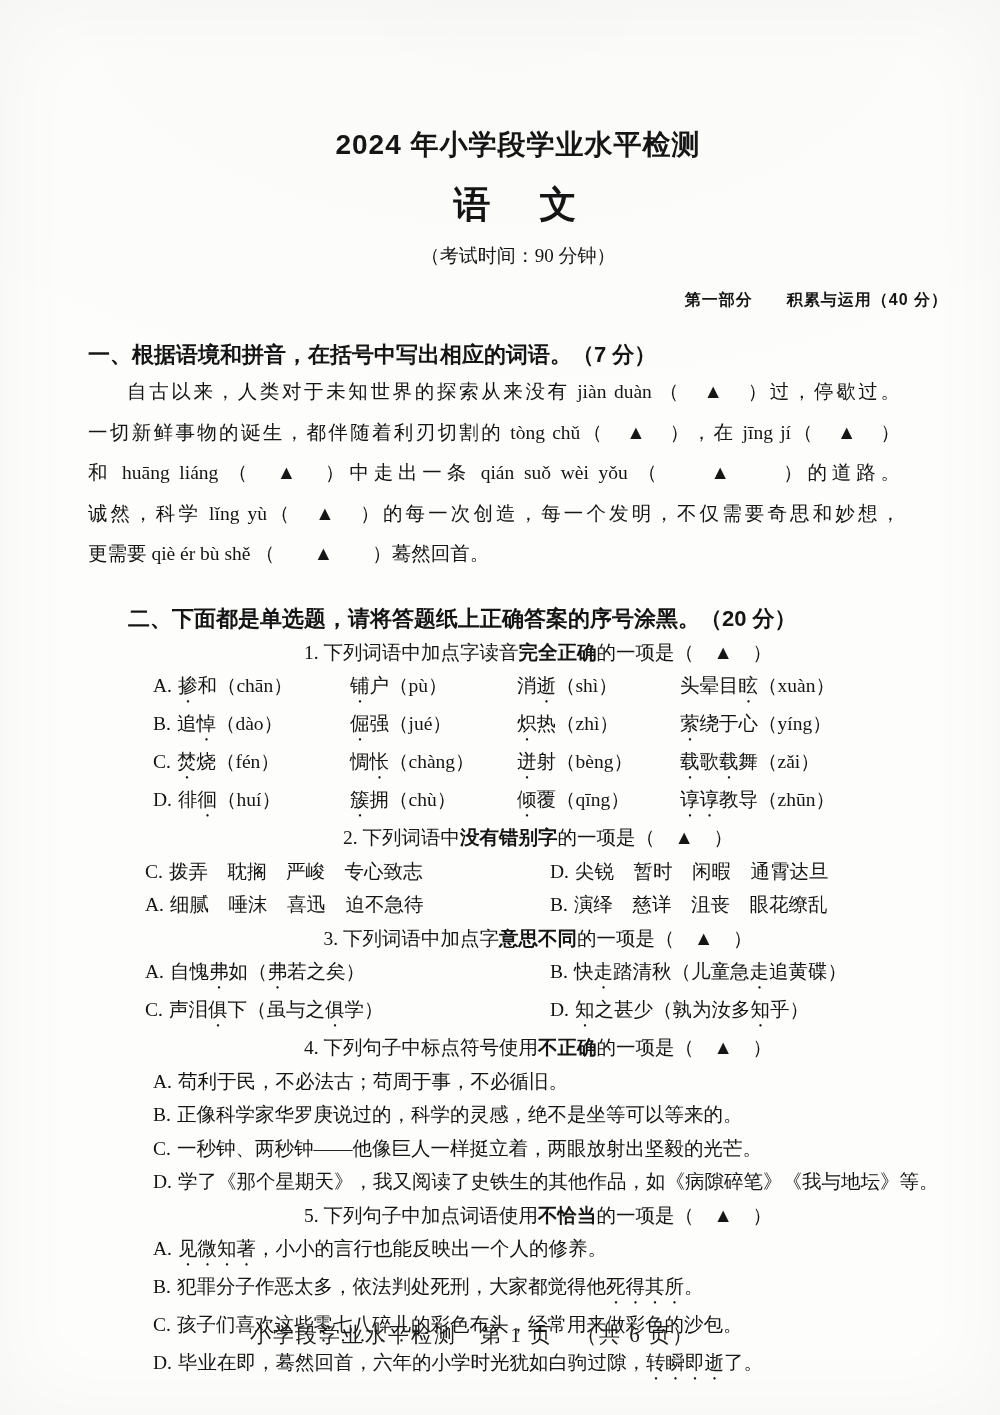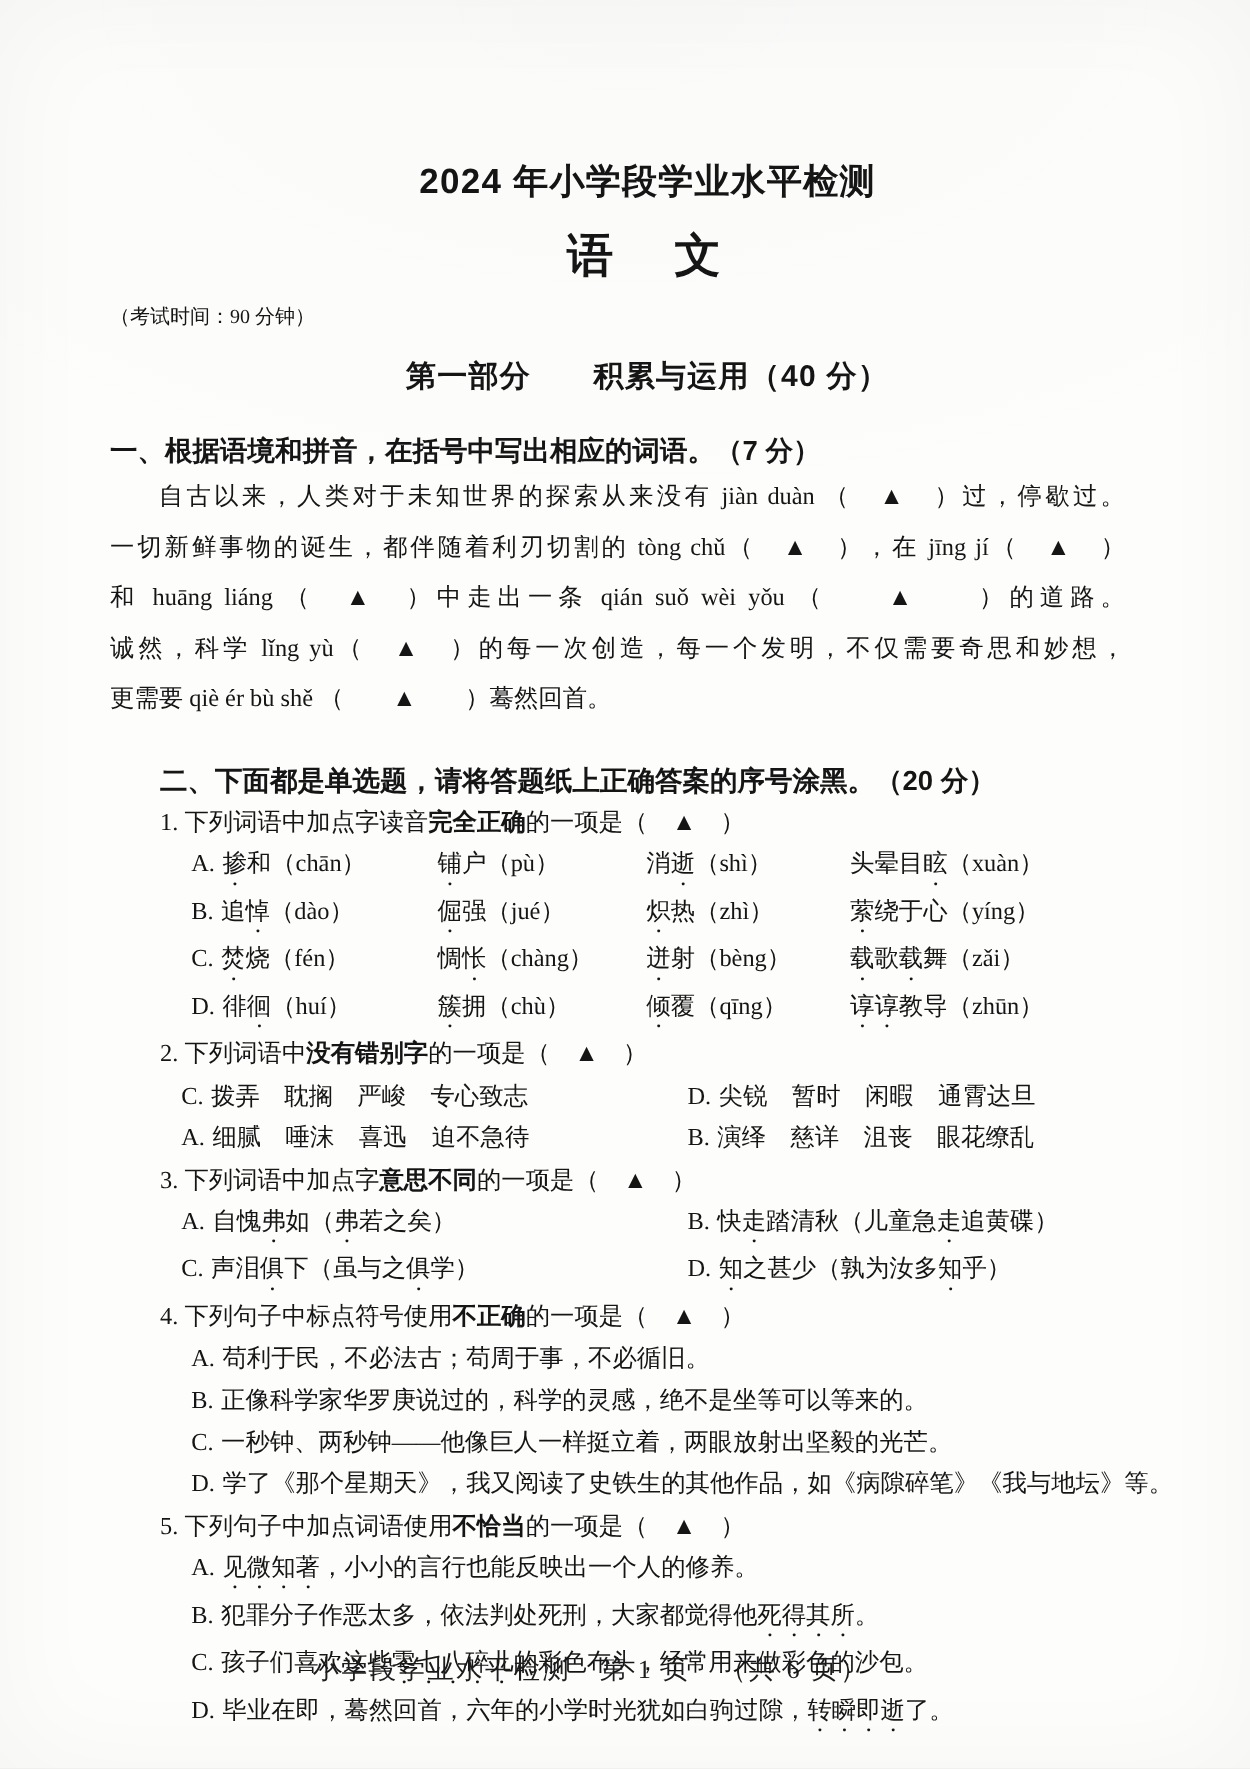--- a/index.html
+++ b/index.html
@@ -15,32 +15,32 @@
     color: #151515;
     font-family: "Liberation Serif", "DejaVu Serif", serif;
     overflow: hidden;
     box-sizing: border-box;
     padding: 0 52px 0 88px;
   }
   .hd { font-family: "Liberation Sans", "DejaVu Sans", sans-serif; font-weight: 700; }
 
   .title      { margin: 126px 0 0; text-align: center; font-size: 28px; letter-spacing: 1px; }
   .subject    { margin-top: 16px; text-align: center; font-size: 37px; letter-spacing: 6px; }
-  .time-note  { margin-top: 13px; text-align: left; font-size: 16px; }
-  .part-head  { margin-top: 21px; text-align: center; font-size: 24px; letter-spacing: 1px; }
+  .time-note  { margin-top: 13px; text-align: center; font-size: 19px; }
+  .part-head  { margin-top: 21px; text-align: right; font-size: 16px; letter-spacing: 1px; }
 
   .sec-head   { margin-top: 27px; font-size: 22px; line-height: 34px; }
 
   .passage    { margin-right: 48px; font-size: 19.5px; }
   .pline      { line-height: 40.5px; }
   .pline.fill { text-align: justify; text-align-last: justify; }
   .pline.ind  { text-indent: 2em; }
 
   .s2 { font-size: 19.5px; margin-left: 40px; }
-  .stem   { line-height: 33.5px; }
+  .stem   { line-height: 33.5px; text-align: center; }
   .stem b { font-family: "Liberation Sans", "DejaVu Sans", sans-serif; font-weight: 700; }
 
   .q1row { display: grid; grid-template-columns: 197px 167px 163px 1fr;
            padding-left: 25px; line-height: 33.5px; }
   .tworow { display: grid; grid-template-columns: 405px 1fr;
             padding-left: 17px; line-height: 33.5px; }
   .optline { padding-left: 25px; line-height: 33.5px; }
   .olabel { padding-right: 6px; }
 
   .dot {

